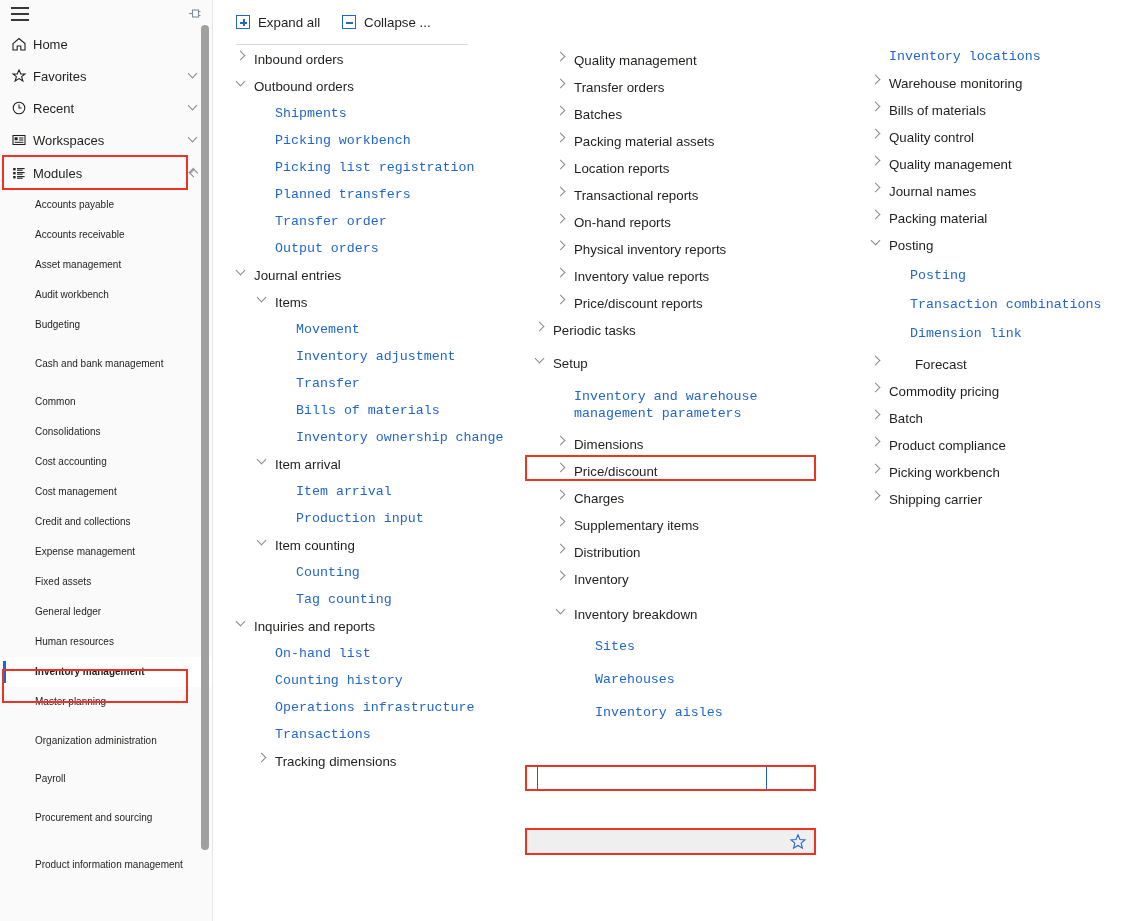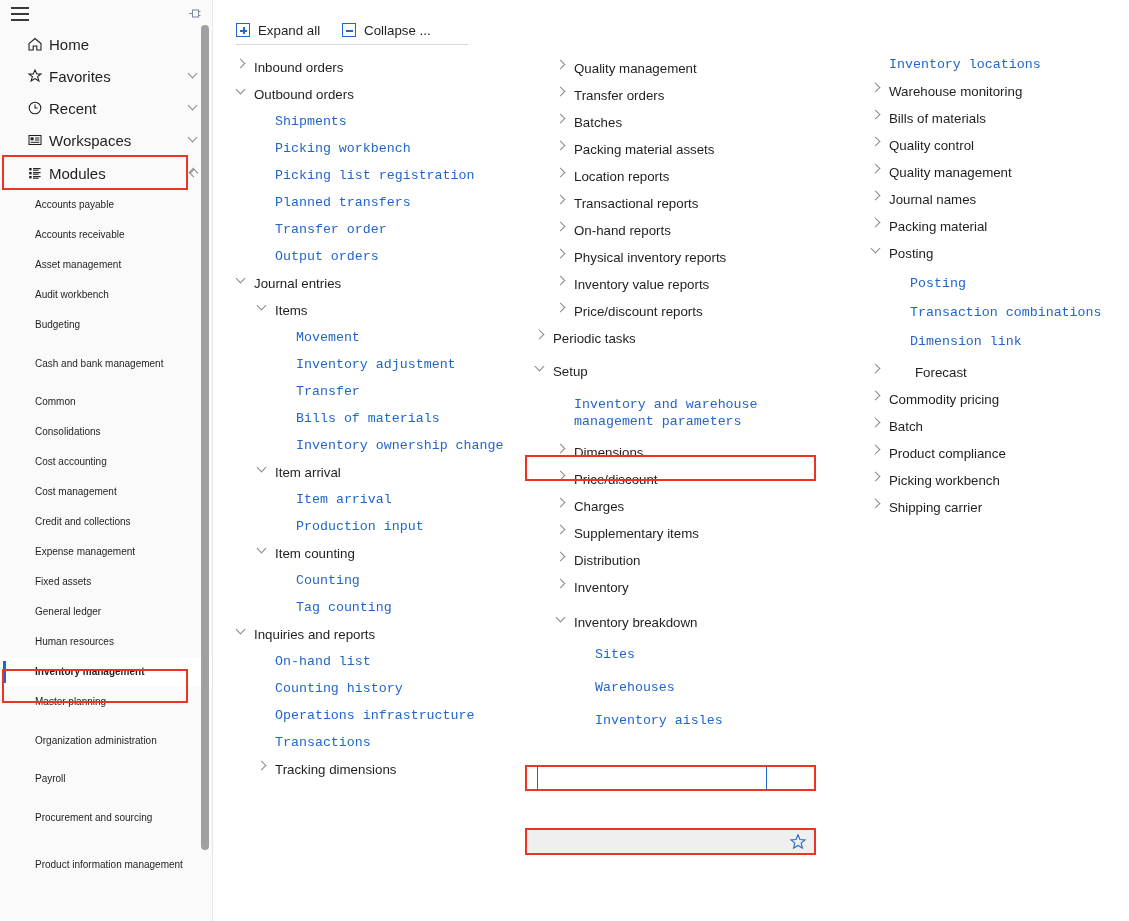--- a/index.html
+++ b/index.html
@@ -34,23 +34,23 @@
 
   .nav-scroll {
     position: relative;
     height: 893px;
     overflow: hidden;
   }
   .nav-row {
     height: 32px;
     display: flex;
     align-items: center;
-    padding-left: 27px;
+    padding-left: 11px;
     padding-right: 14px;
-    font-size: 15px;
+    font-size: 13px;
     color: #201f1e;
     cursor: pointer;
     position: relative;
   }
   .nav-row .nav-ico { width: 22px; flex: 0 0 22px; display: flex; align-items: center; color: #201f1e; }
   .nav-row .nav-lbl { flex: 1 1 auto; }
   .nav-row .chev { margin-left: auto; color: #6b6a68; font-size: 11px; line-height: 1; }
 
   .sub-row {
     min-height: 30px;
@@ -76,21 +76,21 @@
   }
   .vscroll-thumb {
     position: absolute; left: 0; top: 0;
     width: 8px; height: 825px;
     background: #a0a0a0; border-radius: 4px;
   }
 
   
   .menu-area { position: relative; flex: 1 1 auto; height: 921px; background: #fff; }
 
-  .col { position: absolute; top: 8px; }
+  .col { position: absolute; top: 0; }
   .col1 { left: 23px; width: 300px; }
   .col2 { left: 322px; width: 305px; }
   .col3 { left: 637px; width: 280px; }
 
   .toolbar {
     display: flex; align-items: center;
     height: 36px; padding-top: 8px;
     gap: 22px;
     font-size: 13.3px; color: #201f1e;
   }

